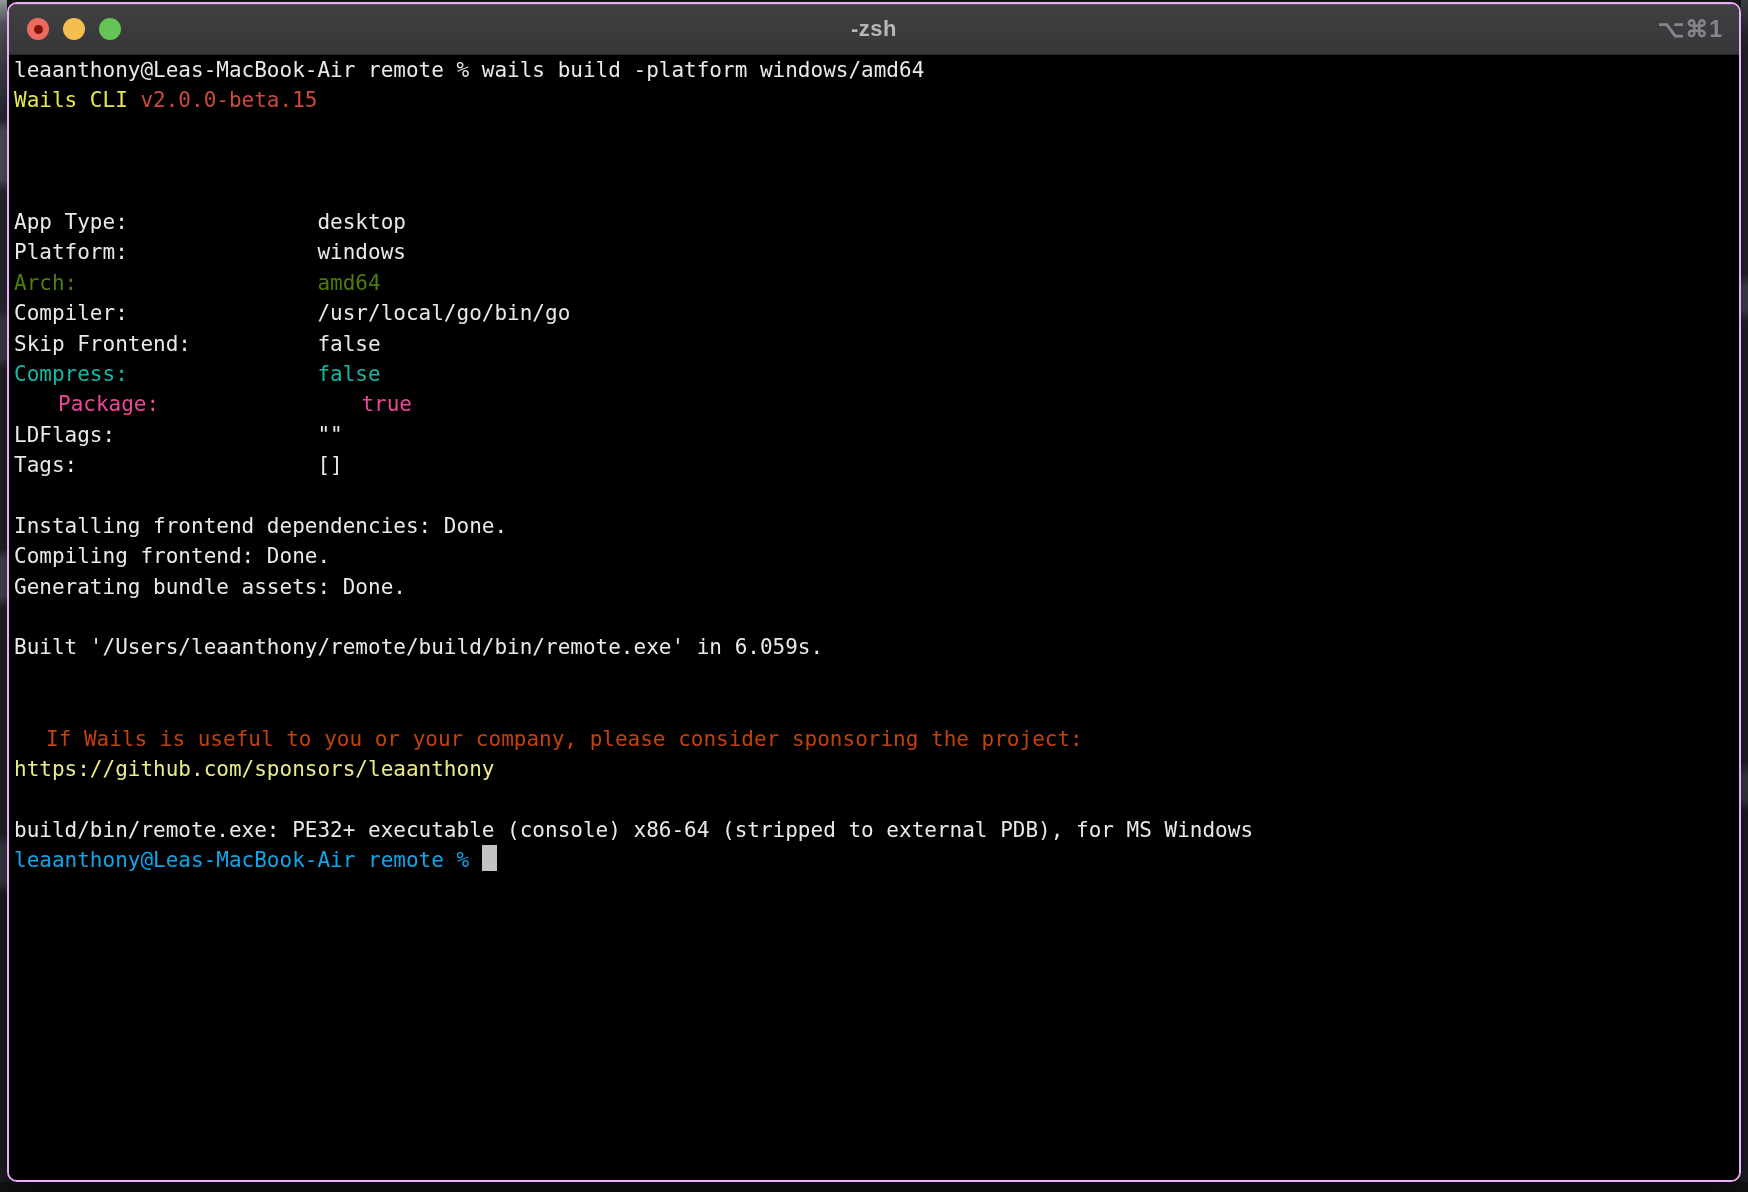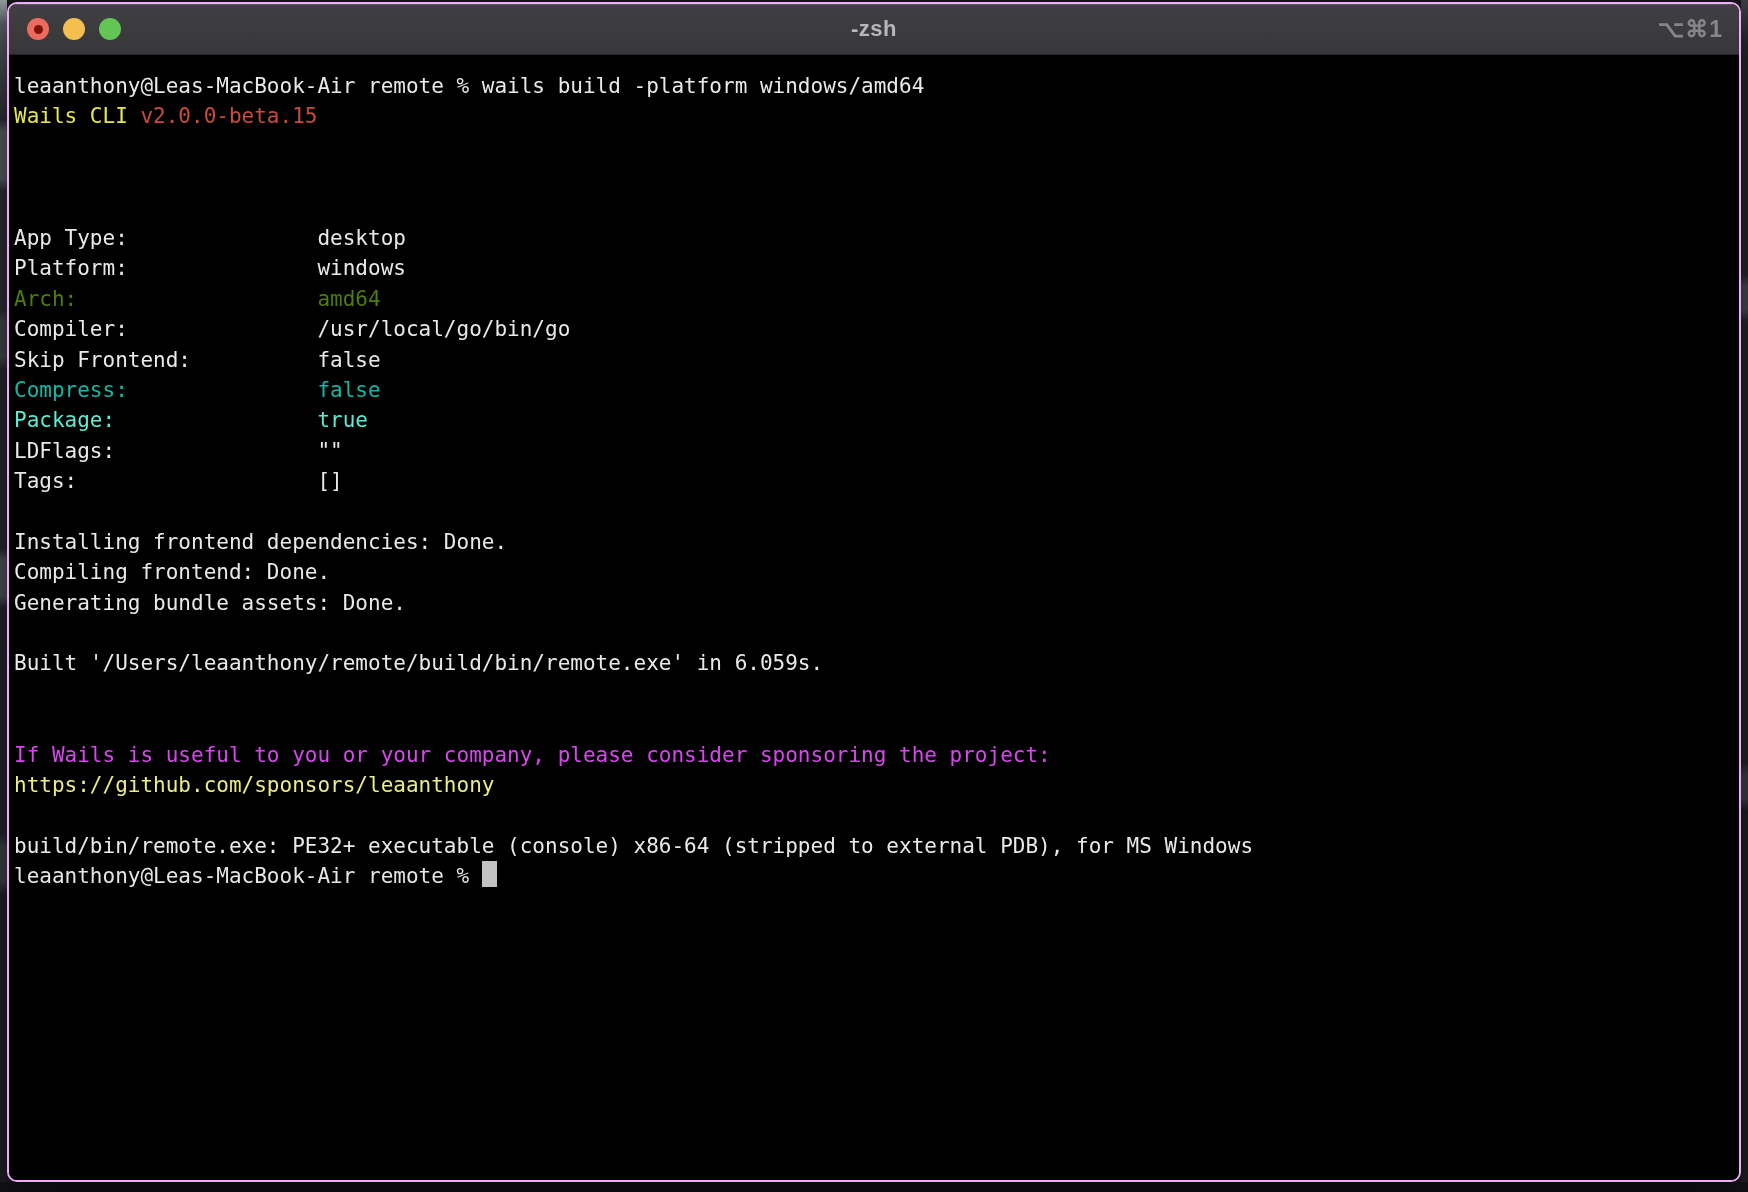--- a/index.html
+++ b/index.html
@@ -103,21 +103,21 @@
     font-size: 23px;
     font-weight: bold;
     color: #85858b;
     letter-spacing: 1px;
   }
 
   .terminal {
     position: absolute;
     left: 0; top: 51px;
     right: 0; bottom: 0;
-    padding: 16px 5px 0 5px;
+    padding: 0 5px 0 5px;
     font-family: "DejaVu Sans Mono", monospace;
     font-size: 21px;
     cursor: text;
   }
   .line {
     height: 30.4px;
     line-height: 30.4px;
     white-space: pre;
   }
   .line span { white-space: pre; }
@@ -153,30 +153,30 @@
       <div class="line"><span style="color: rgb(230, 230, 78);">Wails CLI </span><span style="color: rgb(202, 75, 61);">v2.0.0-beta.15</span></div>
       <div class="line"></div>
       <div class="line"></div>
       <div class="line"></div>
       <div class="line"><span style="color: rgb(233, 233, 233);">App Type:               desktop</span></div>
       <div class="line"><span style="color: rgb(233, 233, 233);">Platform:               windows</span></div>
       <div class="line"><span style="color: #4d7c0f; text-align: center;">Arch:                   amd64</span></div>
       <div class="line"><span style="color: rgb(233, 233, 233);">Compiler:               /usr/local/go/bin/go</span></div>
       <div class="line"><span style="color: rgb(233, 233, 233);">Skip Frontend:          false</span></div>
       <div class="line"><span style="color: #14b8a6;">Compress:               false</span></div>
-      <div class="line"><span style="color: #5eead4;">Package:                true</span></div>
+      <div class="line"><span style="color: #ec4899; margin-left: 44px;">Package:                true</span></div>
       <div class="line"><span style="color: rgb(233, 233, 233);">LDFlags:                ""</span></div>
       <div class="line"><span style="color: rgb(233, 233, 233);">Tags:                   []</span></div>
       <div class="line"></div>
       <div class="line"><span style="color: rgb(233, 233, 233);">Installing frontend dependencies: Done.</span></div>
       <div class="line"><span style="color: rgb(233, 233, 233); margin-top: 28px;">Compiling frontend: Done.</span></div>
       <div class="line"><span style="color: rgb(233, 233, 233);">Generating bundle assets: Done.</span></div>
       <div class="line"></div>
       <div class="line"><span style="color: rgb(233, 233, 233);">Built '/Users/leaanthony/remote/build/bin/remote.exe' in 6.059s.</span></div>
       <div class="line"></div>
       <div class="line"></div>
-      <div class="line"><span style="color: #d946ef;">If Wails is useful to you or your company, please consider sponsoring the project:</span></div>
+      <div class="line"><span style="color: #c2410c; margin-left: 32px;">If Wails is useful to you or your company, please consider sponsoring the project:</span></div>
       <div class="line"><span style="color: rgb(235, 235, 138);">https://github.com/sponsors/leaanthony</span></div>
       <div class="line"></div>
       <div class="line"><span style="color: rgb(233, 233, 233);">build/bin/remote.exe: PE32+ executable (console) x86-64 (stripped to external PDB), for MS Windows</span></div>
-      <div class="line"><span style="color: #e5e5e5;">leaanthony@Leas-MacBook-Air remote % </span><span class="cursor" style="background: rgb(194, 194, 194);"></span></div>
+      <div class="line"><span style="color: #0ea5e9;">leaanthony@Leas-MacBook-Air remote % </span><span class="cursor" style="background: rgb(194, 194, 194);"></span></div>
     </div>
 </div>
 
 </body></html>

